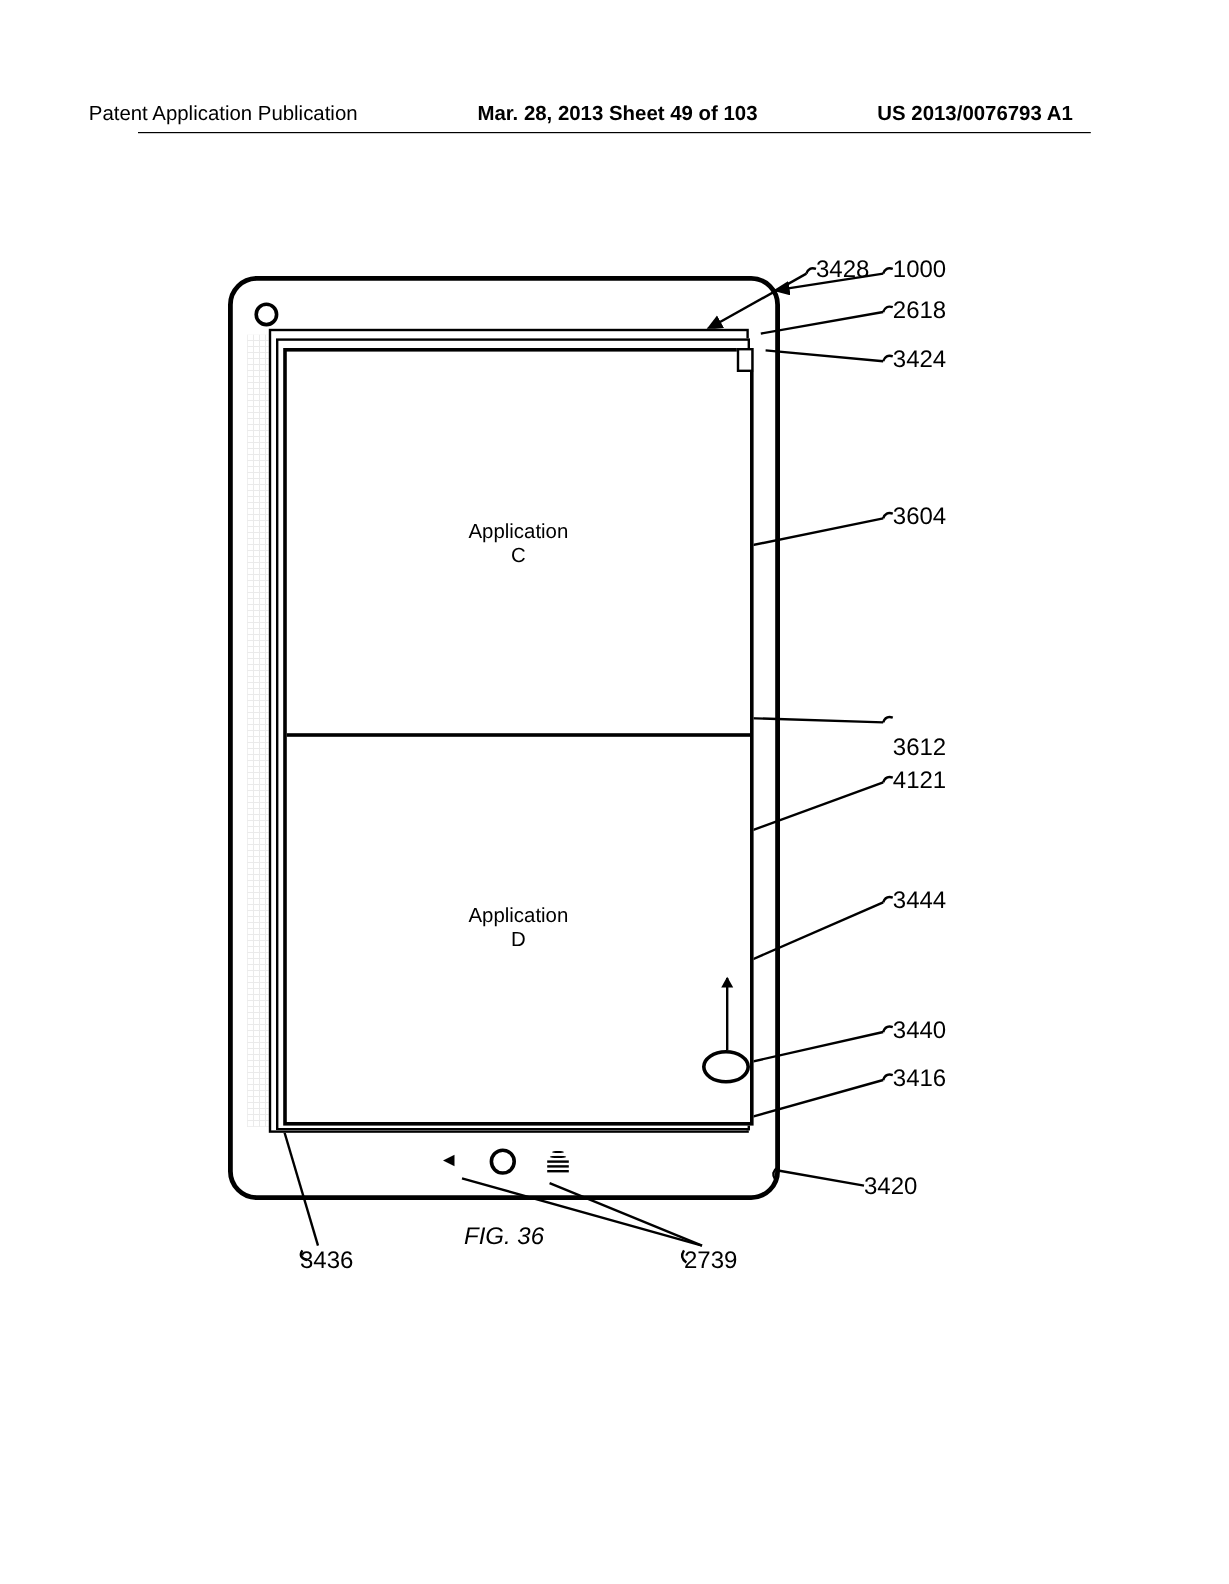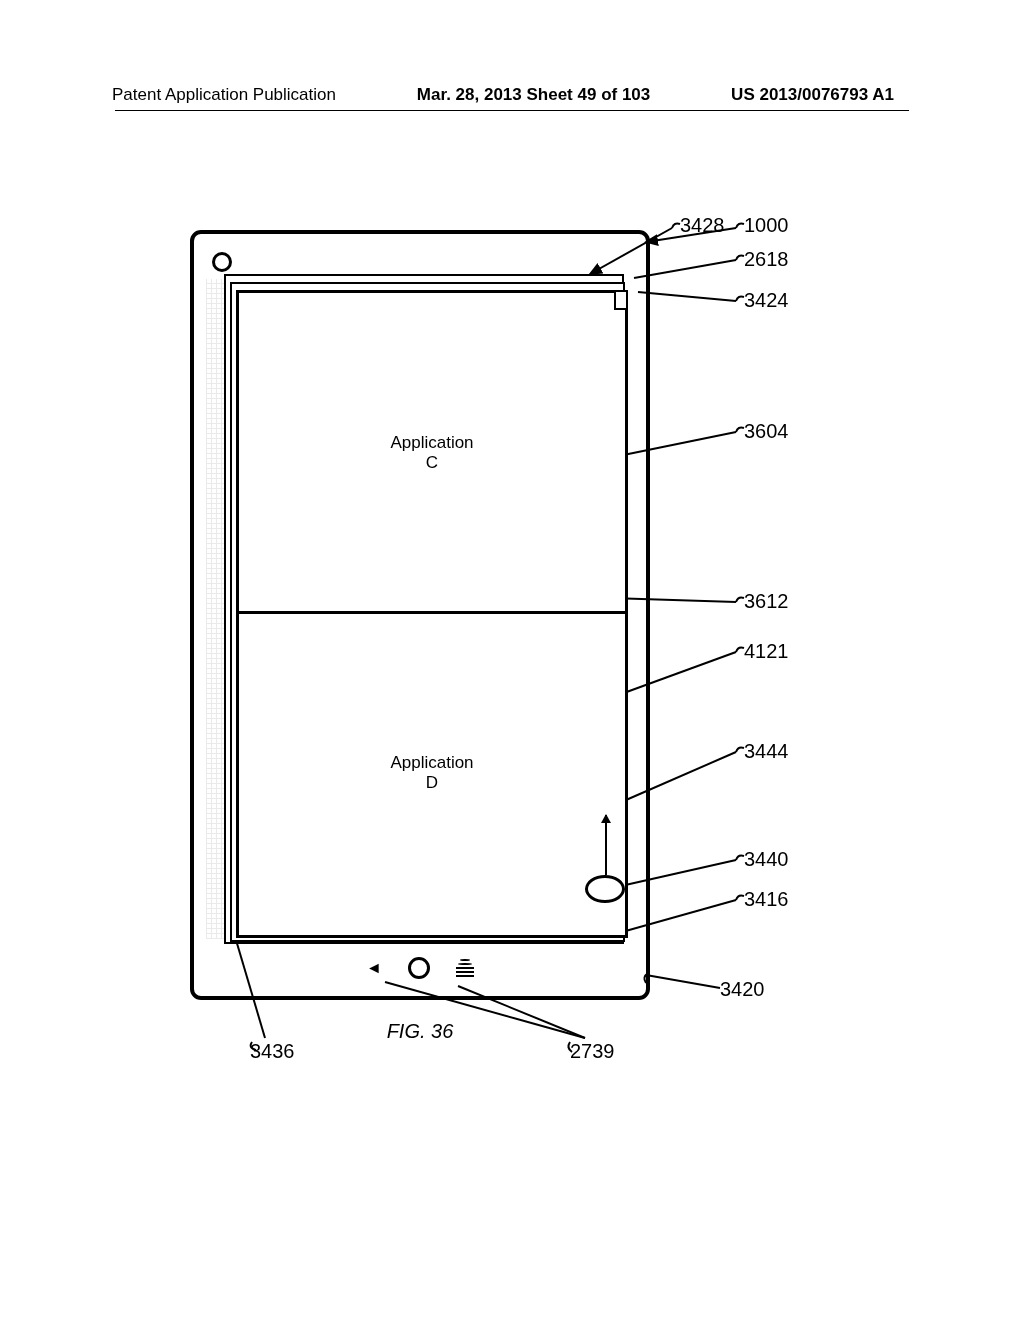--- a/index.html
+++ b/index.html
@@ -1,21 +1,21 @@
 <!DOCTYPE html>
 <html><head>
 <meta charset="utf-8">
 <style>
 *{box-sizing:border-box;margin:0;padding:0}
 body{width:1024px;height:1320px;background:#fff;position:relative;font-family:Arial,Helvetica,sans-serif}
-.header{position:absolute;top:85px;left:0;right:0;display:flex;justify-content:space-between;padding:0 130px 0 112px;font-size:17px;font-weight:bold}
+.header{position:absolute;top:85px;left:0;right:0;display:flex;justify-content:space-between;padding:0 130px 0 74px;font-size:17px;font-weight:bold}
 .header>span:first-child{font-weight:normal}
 .page{position:absolute;top:110px;left:115px;right:115px;height:1px;background:#000}
 .fig{position:absolute;top:220px;left:190px;width:600px;height:870px}
-.tablet{position:absolute;top:10px;left:0;width:460px;height:770px;border:4px solid #000;border-radius:11px}
+.tablet{position:absolute;top:10px;left:0;width:460px;height:770px;border:4px solid #000;border-radius:24px}
 .camera{position:absolute;top:18px;left:18px;width:20px;height:20px;border:3px solid #000;border-radius:50%}
 
 .frame{position:absolute;border:2px solid #000;background:#fff}
 .f1{top:40px;left:30px;width:400px;height:670px}
 .f2{top:48px;left:36px;width:395px;height:660px}
 
 .main{position:absolute;top:56px;left:42px;width:392px;height:648px;border:3px solid #000;background:#fff}
 .divider{position:absolute;top:318px;left:0;right:0;height:3px;background:#000}
 .txt{position:absolute;width:100%;text-align:center;font-size:17px}
 
@@ -51,21 +51,21 @@
 </div>
 <div class="page"></div>
 
 <div class="fig">
 
   <div class="lbl" style="top:-6px;left:490px">3428</div>
   <div class="lbl" style="top:-6px;left:554px">1000</div>
   <div class="lbl" style="top:28px;left:554px">2618</div>
   <div class="lbl" style="top:69px;left:554px">3424</div>
   <div class="lbl" style="top:200px;left:554px">3604</div>
-  <div class="lbl" style="top:370px;left:554px">3612</div>
+  <div class="lbl" style="top:392px;left:554px">3612</div>
   <div class="lbl" style="top:420px;left:554px">4121</div>
   <div class="lbl" style="top:520px;left:554px">3444</div>
   <div class="lbl" style="top:628px;left:554px">3440</div>
   <div class="lbl" style="top:668px;left:554px">3416</div>
   <div class="lbl" style="top:758px;left:530px">3420</div>
   <div class="lbl" style="top:820px;left:380px">2739</div>
   <div class="lbl" style="top:820px;left:60px">3436</div>
 
   <svg class="lead-svg" width="610" height="870">
     <defs>

